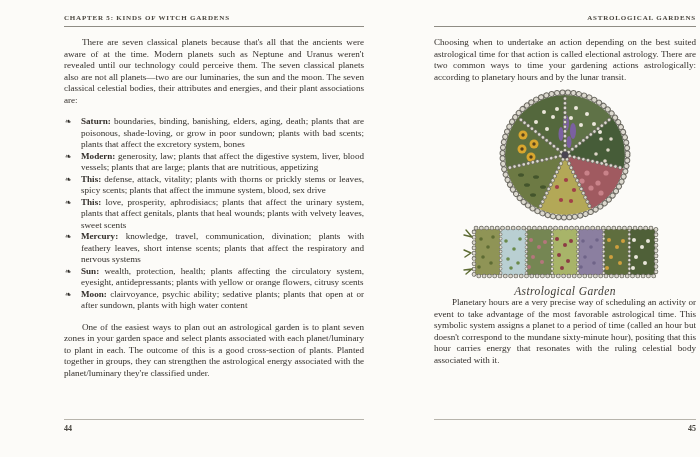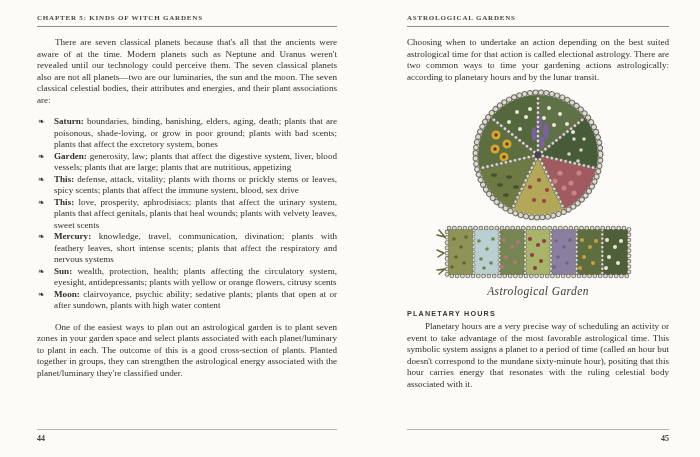--- a/index.html
+++ b/index.html
@@ -1,29 +1,29 @@
 <!DOCTYPE html>
 <html><head>
 <meta charset="utf-8">
 <style>
   html,body{margin:0;padding:0;background:#e9e7e2;}
   #spread{
     position:relative;width:700px;height:457px;margin:0 auto;
     background:#fcfbf8;overflow:hidden;
     font-family:"Liberation Serif",serif;color:#332f2b;
   }
-  .page{position:absolute;top:14px;bottom:14px;}
+  .page{position:absolute;top:14px;bottom:24px;margin-left:27px;}
   #page-left{left:37px;width:300px;}
   #page-right{left:407px;width:262px;}
 
   .running-head{
     font-family:"Liberation Serif",serif;font-size:7px;font-weight:700;
     letter-spacing:0.8px;color:#4a463f;text-transform:uppercase;
   }
-  .running-head.right{}
+  .running-head.right{text-align:right;}
   .head-rule{border:none;border-top:1px solid #8f8c84;margin:4px 0 0 0;}
 
   .body-text{font-size:9.1px;line-height:11.5px;text-align:justify;}
   .para{margin:10px 0 0 0;text-indent:18px;font-family:Liberation Serif, serif;}
   .para.flush{text-indent:0;}
 
   .planet-list{margin:10px 0 0 0;padding:0;list-style:none;}
   .planet-item{position:relative;padding-left:17px;margin:0;}
   .bullet{
     position:absolute;left:1px;top:0;font-size:8px;line-height:11.5px;
@@ -67,25 +67,25 @@
     <div class="running-head">CHAPTER 5: KINDS OF WITCH GARDENS</div>
     <hr class="head-rule">
 
     <div class="body-text">
       <p class="para">There are seven classical planets because that's all that the ancients were aware of at the time. Modern planets such as Neptune and Uranus weren't revealed until our technology could perceive them. The seven classical planets also are not all planets—two are our luminaries, the sun and the moon. The seven classical celestial bodies, their attributes and energies, and their plant associations are:</p>
 
       <ul class="planet-list">
         <li class="planet-item">
           <span class="bullet">❧</span>
           <span class="planet-name">Saturn:</span> 
-          <span>boundaries, binding, banishing, elders, aging, death; plants that are poisonous, shade-loving, or grow in poor ground; plants with bad scents; plants that affect the excretory system, bones</span>
-        </li>
-        <li class="planet-item">
-          <span class="bullet">❧</span>
-          <span class="planet-name">Garden:</span> 
+          <span>boundaries, binding, banishing, elders, aging, death; plants that are poisonous, shade-loving, or grow in poor sundown; plants with bad scents; plants that affect the excretory system, bones</span>
+        </li>
+        <li class="planet-item">
+          <span class="bullet">❧</span>
+          <span class="planet-name">Modern:</span> 
           <span>generosity, law; plants that affect the digestive system, liver, blood vessels; plants that are large; plants that are nutritious, appetizing</span>
         </li>
         <li class="planet-item">
           <span class="bullet">❧</span>
           <span class="planet-name">This:</span> 
           <span>defense, attack, vitality; plants with thorns or prickly stems or leaves, spicy scents; plants that affect the immune system, blood, sex drive</span>
         </li>
         <li class="planet-item">
           <span class="bullet">❧</span>
           <span class="planet-name">This:</span> 
@@ -312,21 +312,20 @@
           <g fill="none" stroke-width="1.4" stroke-linecap="round" stroke="#5d6b33">
             <path d="M37,150 l-6,-7 m6,7 l-8,-2"></path>
             <path d="M36,166 l-7,-3 m7,3 l-6,4"></path>
             <path d="M37,182 l-6,5 m6,-5 l-8,1"></path>
           </g>
         </g>
       </svg>
       <div class="caption">Astrological Garden</div>
     </div>
 
-    <div class="sub-heading">Planetary Hours</div>
     <div class="body-text">
       <p class="para" style="margin-top:0;">Planetary hours are a very precise way of scheduling an activity or event to take advantage of the most favorable astrological time. This symbolic system assigns a planet to a period of time (called an hour but doesn't correspond to the mundane sixty-minute hour), positing that this hour carries energy that resonates with the ruling celestial body associated with it.</p>
     </div>
 
     <hr class="footer-rule">
     <div class="page-number right">45</div>
   </div>
 </div>
 
 </body></html>

